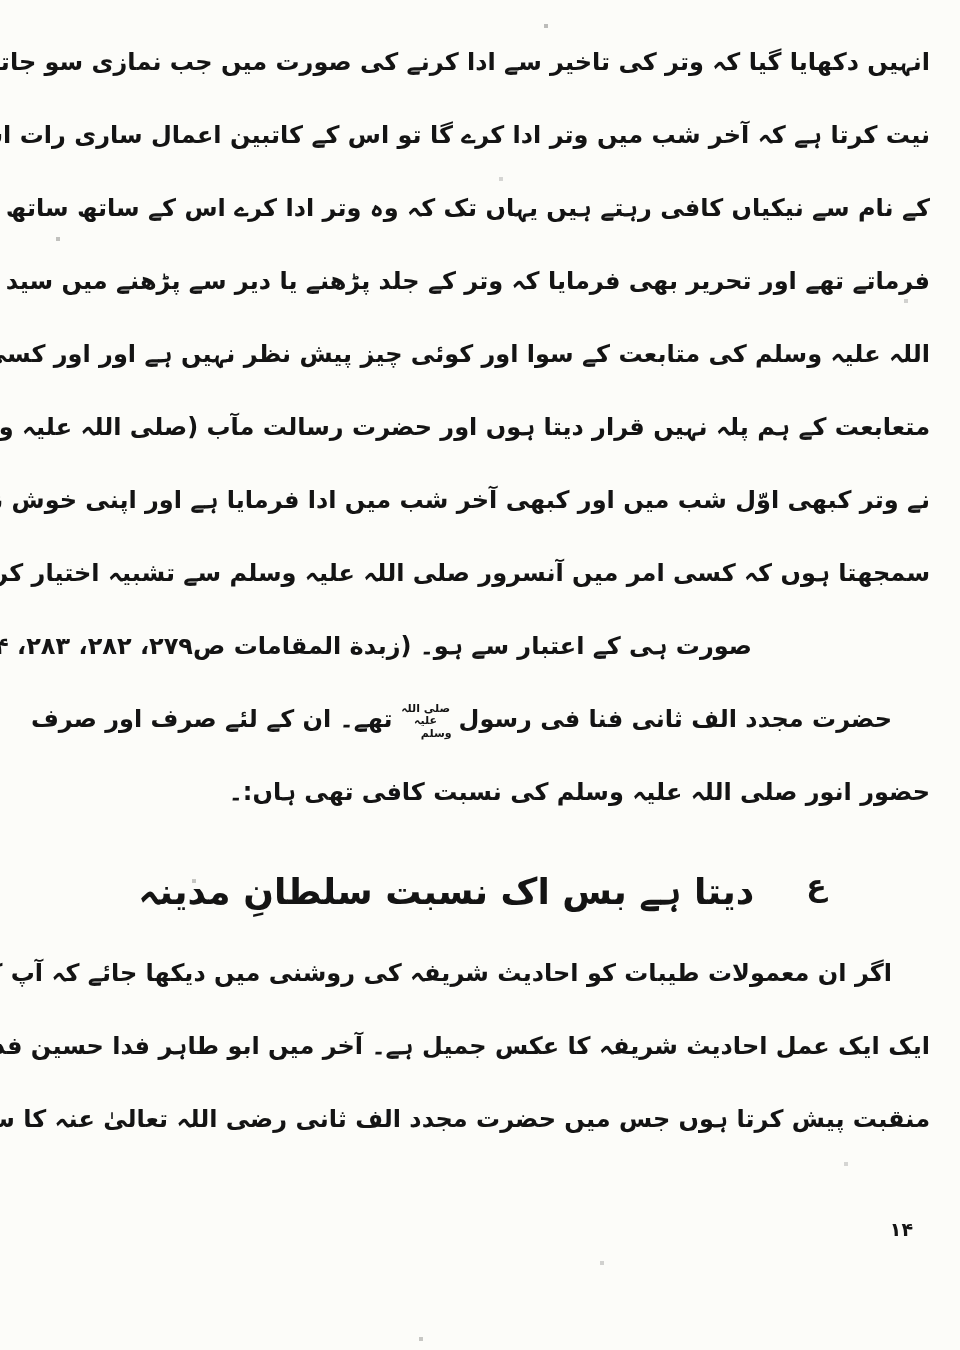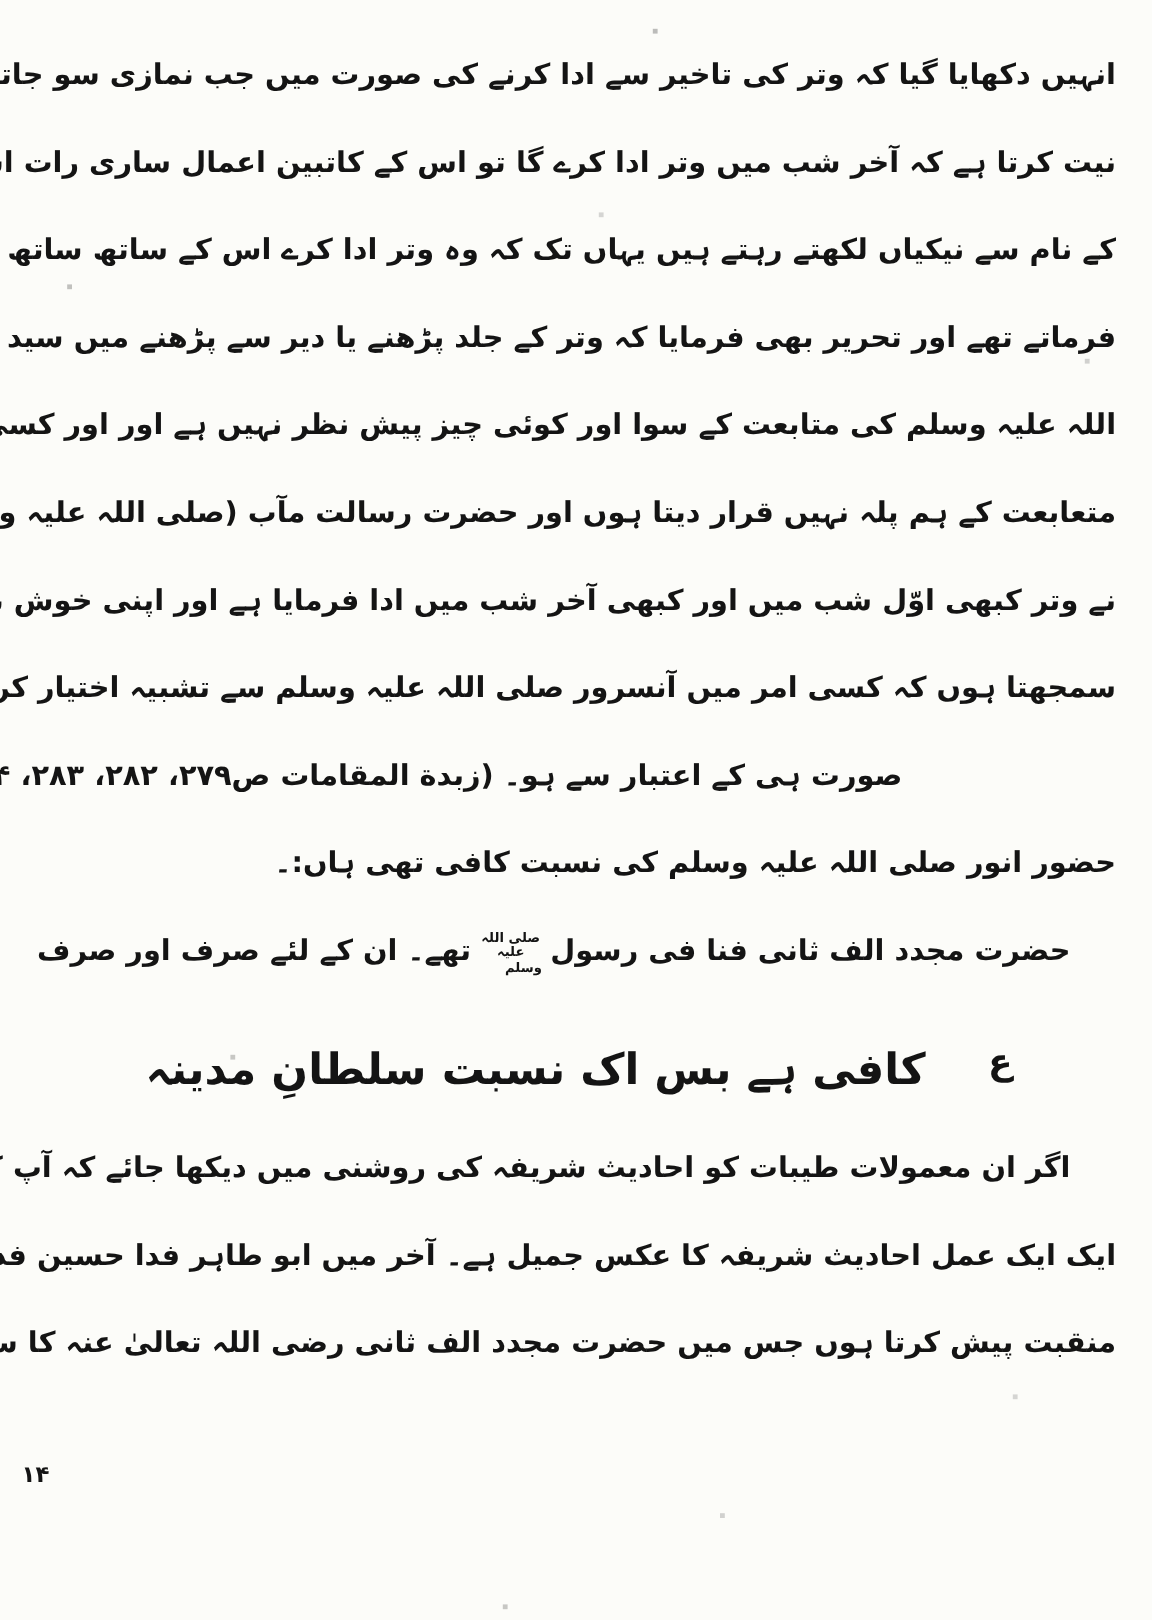--- a/index.html
+++ b/index.html
@@ -64,53 +64,53 @@
     display:flex;
     flex-direction:row; 
     justify-content:center;
     align-items:center;
     gap:52px;
   }
   .verse-marker{font-size:30px;transform:translateY(-6px);}
   .verse-text{font-size:36px;letter-spacing:.5px;}
   .pageno{
     margin-top:62px;
-    text-align:left;
+    text-align:right;
     font-size:19px;
     transform:translateX(-17px);
   }
 </style>
 </head>
 <body>
 
 <div class="page">
   <div class="specks"></div>
 
   <section class="para">
     <div class="line">انہیں دکھایا گیا کہ وتر کی تاخیر سے ادا کرنے کی صورت میں جب نمازی سو جاتا ہے اور</div>
     <div class="line">نیت کرتا ہے کہ آخر شب میں وتر ادا کرے گا تو اس کے کاتبین اعمال ساری رات اسی</div>
-    <div class="line">کے نام سے نیکیاں لکھتے رہتے ہیں یہاں تک کہ وہ وتر ادا کرے اس کے ساتھ ساتھ</div>
+    <div class="line">کے نام سے نیکیاں کافی رہتے ہیں یہاں تک کہ وہ وتر ادا کرے اس کے ساتھ ساتھ</div>
     <div class="line">فرماتے تھے اور تحریر بھی فرمایا کہ وتر کے جلد پڑھنے یا دیر سے پڑھنے میں سید البشر صلی</div>
     <div class="line">اللہ علیہ وسلم کی متابعت کے سوا اور کوئی چیز پیش نظر نہیں ہے اور اور کسی فضیلت کو</div>
     <div class="line">متعابعت کے ہم پلہ نہیں قرار دیتا ہوں اور حضرت رسالت مآب (صلی اللہ علیہ وسلم)</div>
     <div class="line">نے وتر کبھی اوّل شب میں اور کبھی آخر شب میں ادا فرمایا ہے اور اپنی خوش نصیبی اس کو</div>
     <div class="line">سمجھتا ہوں کہ کسی امر میں آنسرور صلی اللہ علیہ وسلم سے تشبیہ اختیار کروں اگرچہ وہ تشبیہ</div>
     <div class="line ref-line">صورت ہی کے اعتبار سے ہو۔ (زبدة المقامات ص۲۷۹، ۲۸۲، ۲۸۳، ۲۸۴)</div>
   </section>
 
   <section class="para">
-    <div class="line short">حضور انور صلی اللہ علیہ وسلم کی نسبت کافی تھی ہاں:۔</div>
     <div class="line indent">
       <span>حضرت مجدد الف ثانی فنا فی رسول</span><span class="salawat">صلی اللہ علیہ وسلم</span><span>تھے۔ ان کے لئے صرف اور صرف</span>
     </div>
+    <div class="line short">حضور انور صلی اللہ علیہ وسلم کی نسبت کافی تھی ہاں:۔</div>
   </section>
 
   <div class="verse">
     <span class="verse-marker">ع</span>
-    <span class="verse-text">کافی ہے بس اک نسبت سلطانِ مدینہ</span>
+    <span class="verse-text">دیتا ہے بس اک نسبت سلطانِ مدینہ</span>
   </div>
 
   <section class="para">
     <div class="line indent">اگر ان معمولات طیبات کو احادیث شریفہ کی روشنی میں دیکھا جائے کہ آپ کا</div>
     <div class="line">ایک ایک عمل احادیث شریفہ کا عکس جمیل ہے۔ آخر میں ابو طاہر فدا حسین فدا کی</div>
     <div class="line">منقبت پیش کرتا ہوں جس میں حضرت مجدد الف ثانی رضی اللہ تعالیٰ عنہ کا سراپائے</div>
   </section>
 
   <footer class="pageno">۱۴</footer>
 </div>

